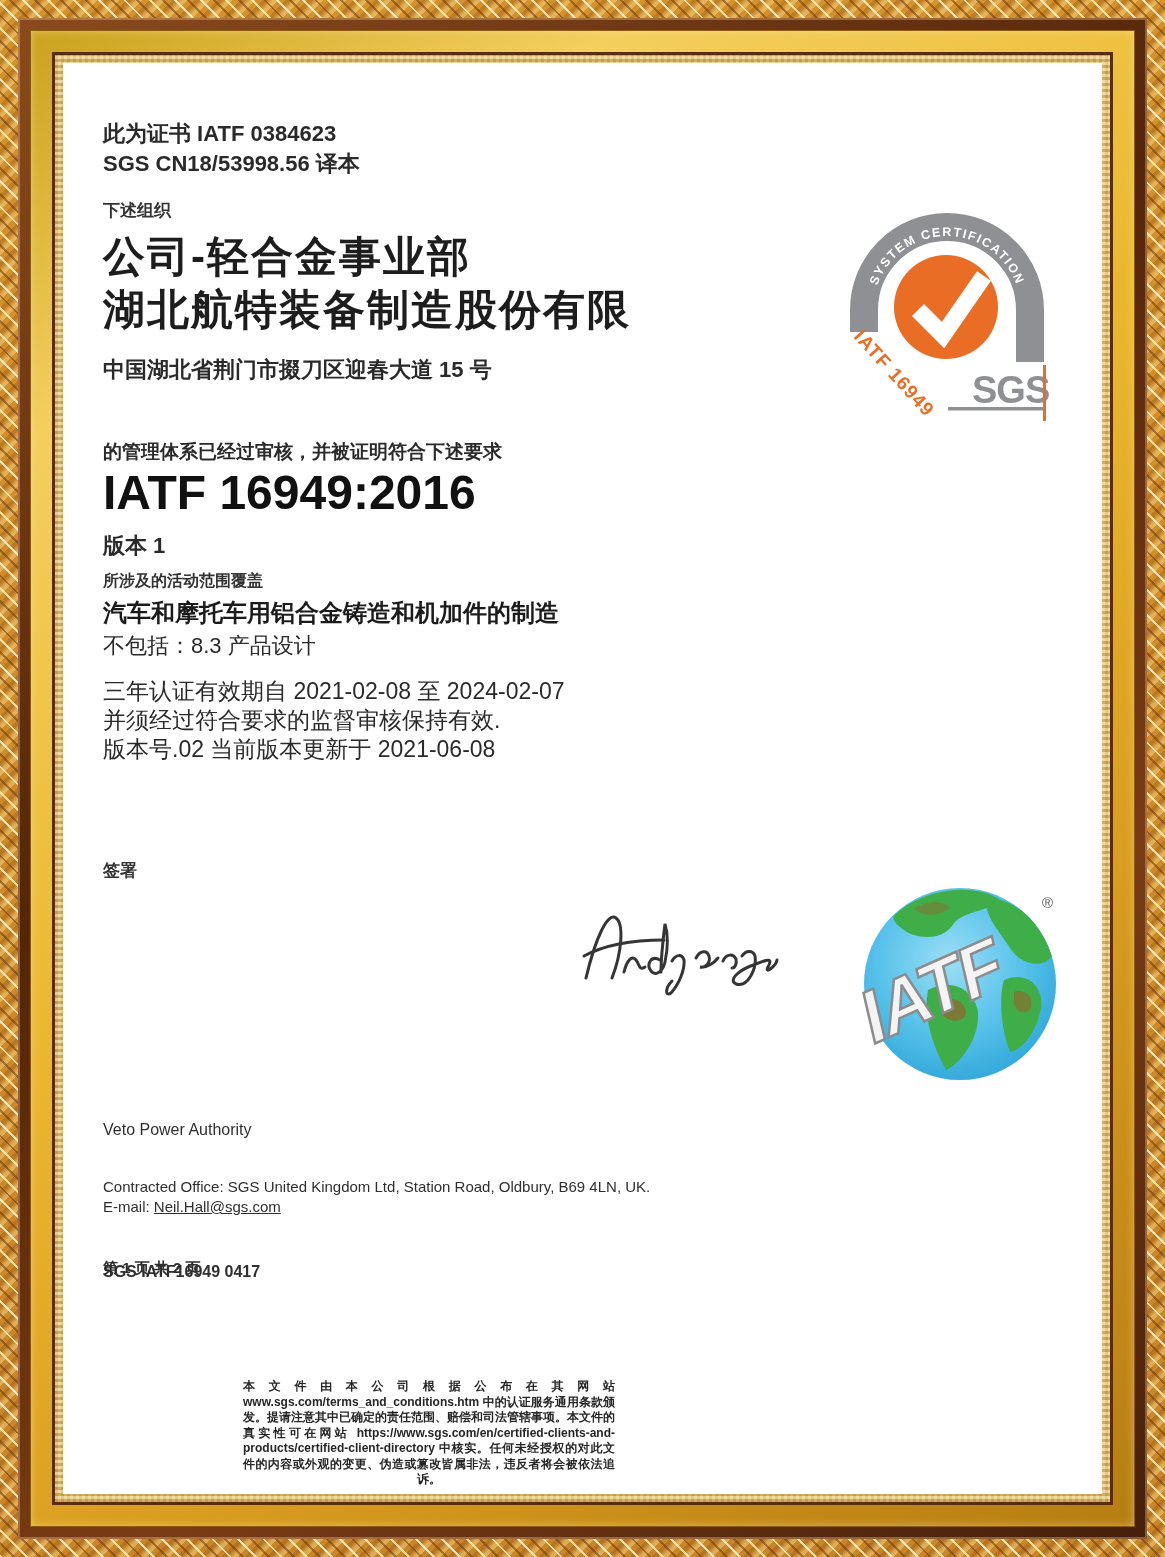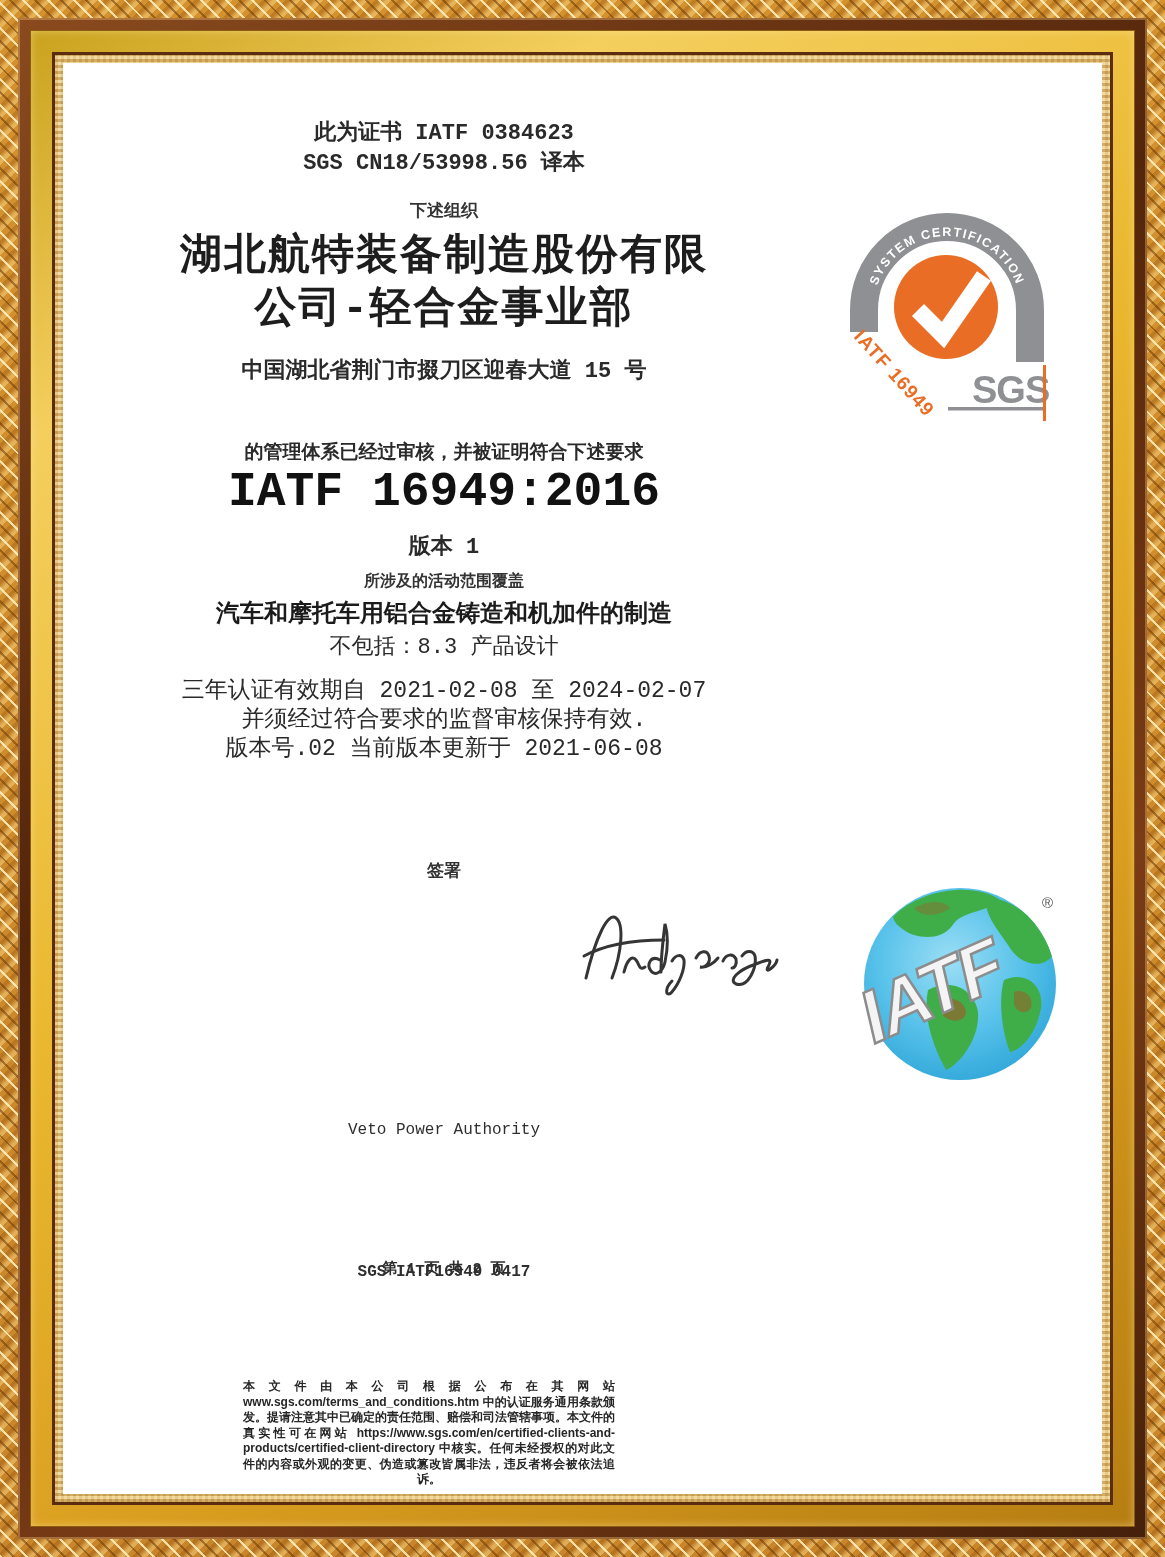--- a/index.html
+++ b/index.html
@@ -40,21 +40,21 @@
       repeating-linear-gradient(90deg,#d9b26a 0 3px,#f0d99c 3px 6px);
   }
   .cert{
     position:relative;
     width:100%;height:100%;
     background:#ffffff;
     overflow:hidden;
   }
 
   
-  .r{position:absolute;left:40px;right:317px;text-align:center;font-family:Liberation Mono, monospace;}
+  .r{position:absolute;left:40px;right:317px;text-align:left;}
 
   .ref-block{top:56px;font-size:22px;line-height:30px;font-weight:bold;color:#2a2a2a;}
   .org-intro{top:136px;font-size:17px;font-weight:bold;color:#333;}
   .company{top:168px;font-size:42px;line-height:1.26;font-weight:bold;letter-spacing:2px;color:#1d1d1d;}
   .address{top:292px;font-size:22px;font-weight:bold;color:#2a2a2a;}
   .audit{top:376px;font-size:19px;font-weight:bold;color:#2a2a2a;}
   .standard{top:402px;font-size:48px;font-weight:bold;letter-spacing:0px;color:#111;}
   .version{top:468px;font-size:22px;font-weight:bold;color:#2a2a2a;}
   .scope-intro{top:508px;font-size:16px;font-weight:bold;color:#333;}
   .scope{top:534px;font-size:24px;font-weight:bold;color:#1b1b1b;}
@@ -88,22 +88,22 @@
      <div class="cert">
 
        <div class="r ref-block">
          <div>此为证书 IATF 0384623</div>
          <div>SGS CN18/53998.56 译本</div>
        </div>
 
        <div class="r org-intro">下述组织</div>
 
        <div class="r company">
+         <div>公司-轻合金事业部</div>
          <div>湖北航特装备制造股份有限</div>
-         <div>公司-轻合金事业部</div>
        </div>
 
        <div class="r address">中国湖北省荆门市掇刀区迎春大道 15 号</div>
 
        <div class="r audit">的管理体系已经过审核，并被证明符合下述要求</div>
 
        <div class="r standard">IATF 16949:2016</div>
 
        <div class="r version">版本 1</div>
 
@@ -129,20 +129,26 @@
            <path d="M80,62 C71,57 66,66 71,73 C76,79 83,73 85,64 C88,50 88,36 85,26 C83,42 81,60 81,74"></path>
            <path d="M92,63 C96,56 102,56 104,62 C105,70 100,85 91,95 C85,99 85,90 92,83"></path>
            <path d="M116,60 C120,52 127,52 129,58 C131,65 125,70 120,69 C127,70 134,65 138,60"></path>
            <path d="M143,63 C146,56 153,55 156,61 C157,66 155,70 152,70"></path>
            <path d="M162,58 C166,52 173,52 175,58 C177,70 168,90 156,86 C148,82 158,72 176,66 C188,61 193,60 188,69 C184,77 196,68 197,62"></path>
          </g>
        </svg>
 
        <div class="r authority">Veto Power Authority</div>
 
+       <div class="r office">
+         <div>Contracted Office: SGS United Kingdom Ltd, Station Road, Oldbury, B69 4LN, UK.</div>
+         <div>
+           <span>E-mail: </span><a href="#">Neil.Hall@sgs.com</a>
+         </div>
+       </div>
 
        <div class="r doc-code">SGS IATF16949 0417</div>
 
        <div class="r page-info">第 1 页 共 2 页</div>
 
        <div class="fine-print">本文件由本公司根据公布在其网站 www.sgs.com/terms_and_conditions.htm 中的认证服务通用条款颁发。提请注意其中已确定的责任范围、赔偿和司法管辖事项。本文件的真实性可在网站 https://www.sgs.com/en/certified-clients-and-products/certified-client-directory 中核实。任何未经授权的对此文件的内容或外观的变更、伪造或篡改皆属非法，违反者将会被依法追诉。</div>
 
        <svg class="sgs-mark" viewBox="0 0 210 215" role="img">
          <defs>
            <path id="arcTextPath" d="M 28 97 A 74 74 0 0 1 176 97"></path>

